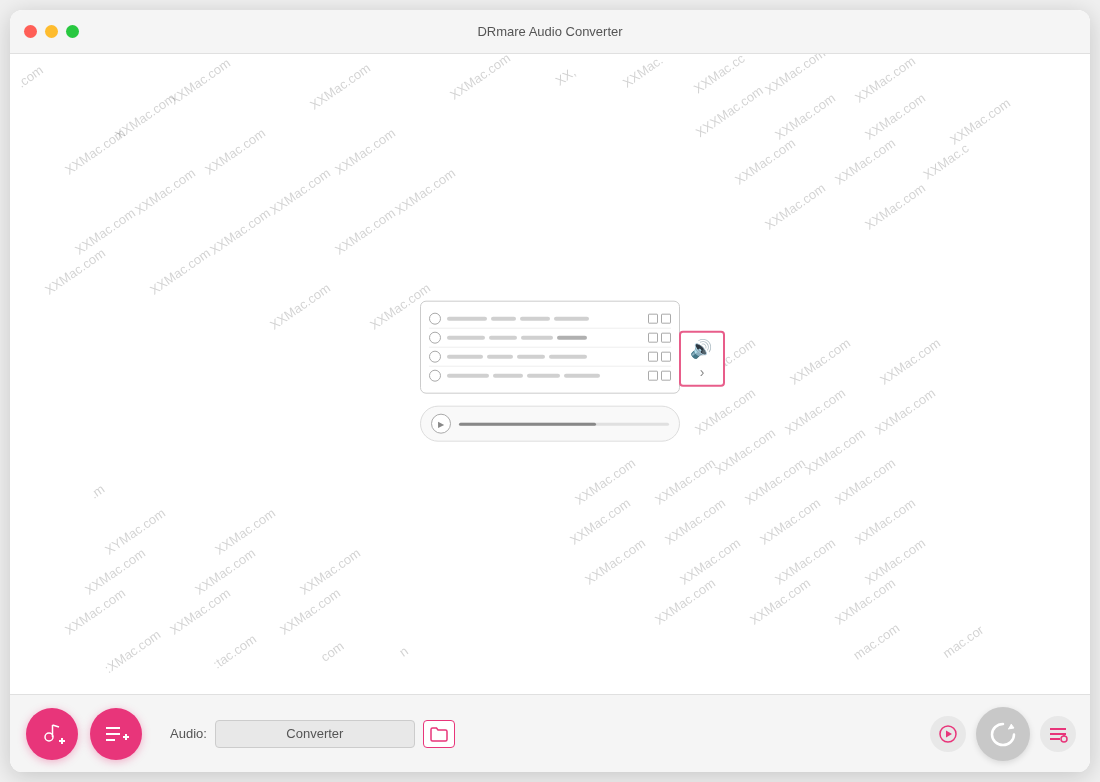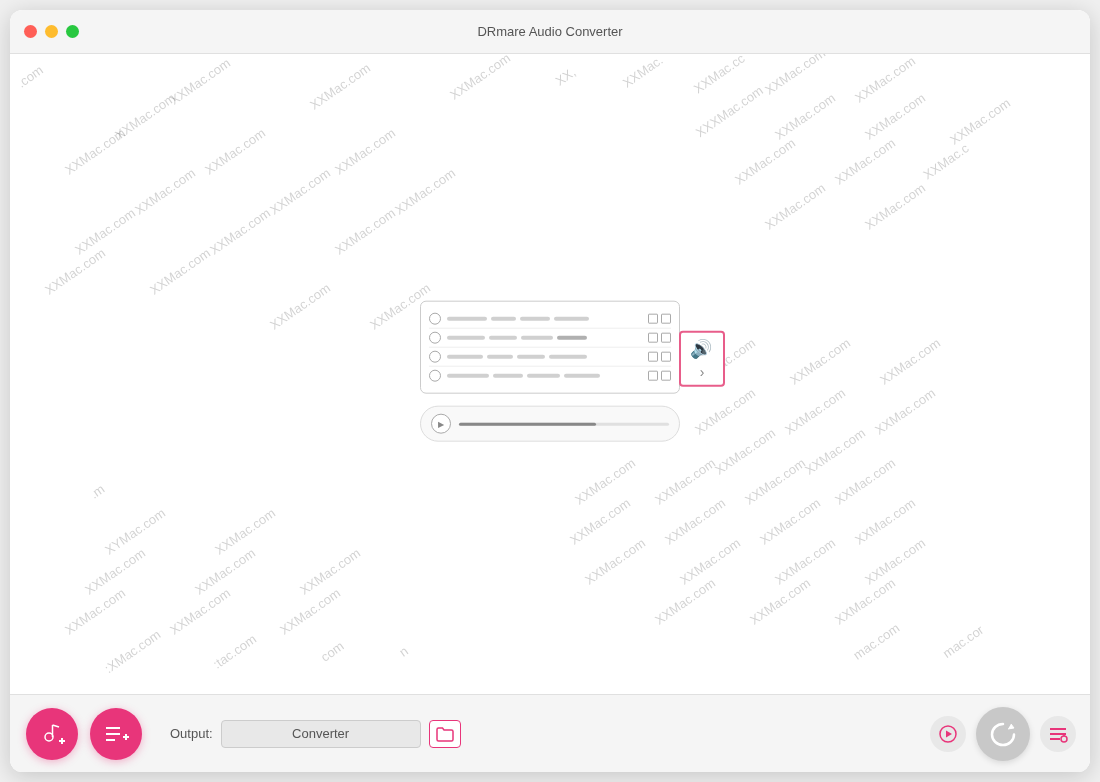--- a/index.html
+++ b/index.html
@@ -555,21 +555,21 @@
       <svg width="26" height="26" viewBox="0 0 26 26" fill="none" xmlns="http://www.w3.org/2000/svg">
         <line x1="3" y1="7" x2="17" y2="7" stroke="white" stroke-width="2"></line>
         <line x1="3" y1="13" x2="17" y2="13" stroke="white" stroke-width="2"></line>
         <line x1="3" y1="19" x2="12" y2="19" stroke="white" stroke-width="2"></line>
         <line x1="20" y1="16" x2="26" y2="16" stroke="white" stroke-width="2"></line>
         <line x1="23" y1="13" x2="23" y2="19" stroke="white" stroke-width="2"></line>
       </svg>
     </button>
 
     <div class="output-section">
-      <span class="output-label">Output:</span>
+      <span class="output-label">Audio:</span>
       <div class="output-field">
         <span>Converter</span>
       </div>
       <div class="folder-btn">
         <svg width="18" height="16" viewBox="0 0 18 16" fill="none" xmlns="http://www.w3.org/2000/svg">
           <path d="M1 3.5C1 2.67 1.67 2 2.5 2H6.5L8 4H15.5C16.33 4 17 4.67 17 5.5V13.5C17 14.33 16.33 15 15.5 15H2.5C1.67 15 1 14.33 1 13.5V3.5Z" stroke="#e8357a" stroke-width="1.5" fill="none"></path>
         </svg>
       </div>
     </div>
 

